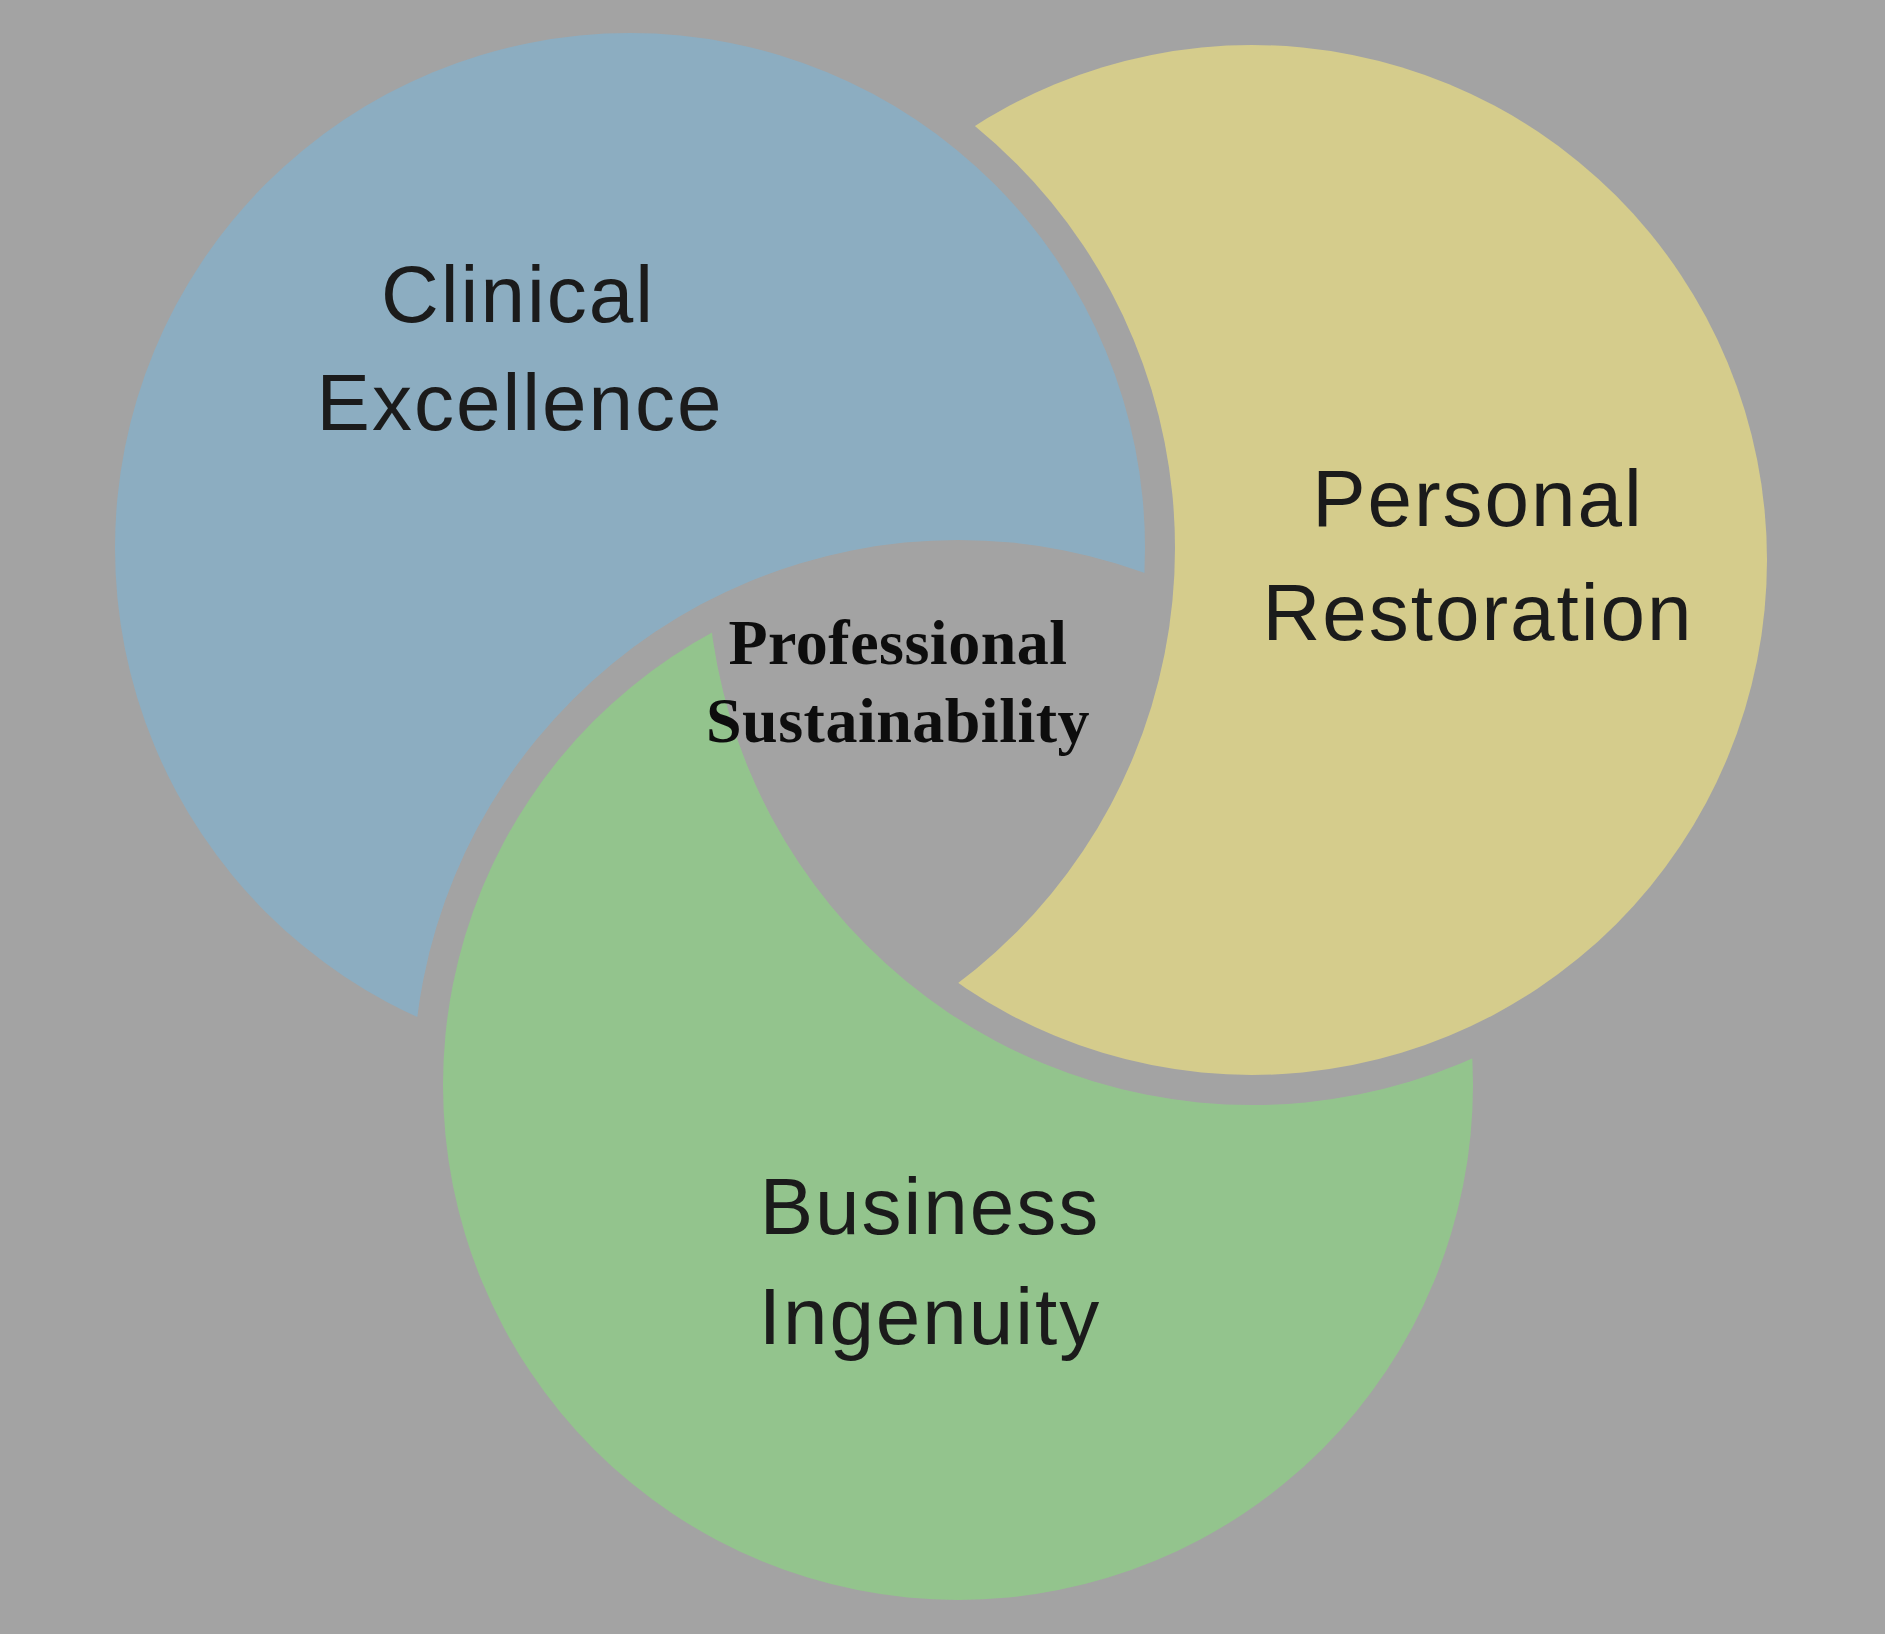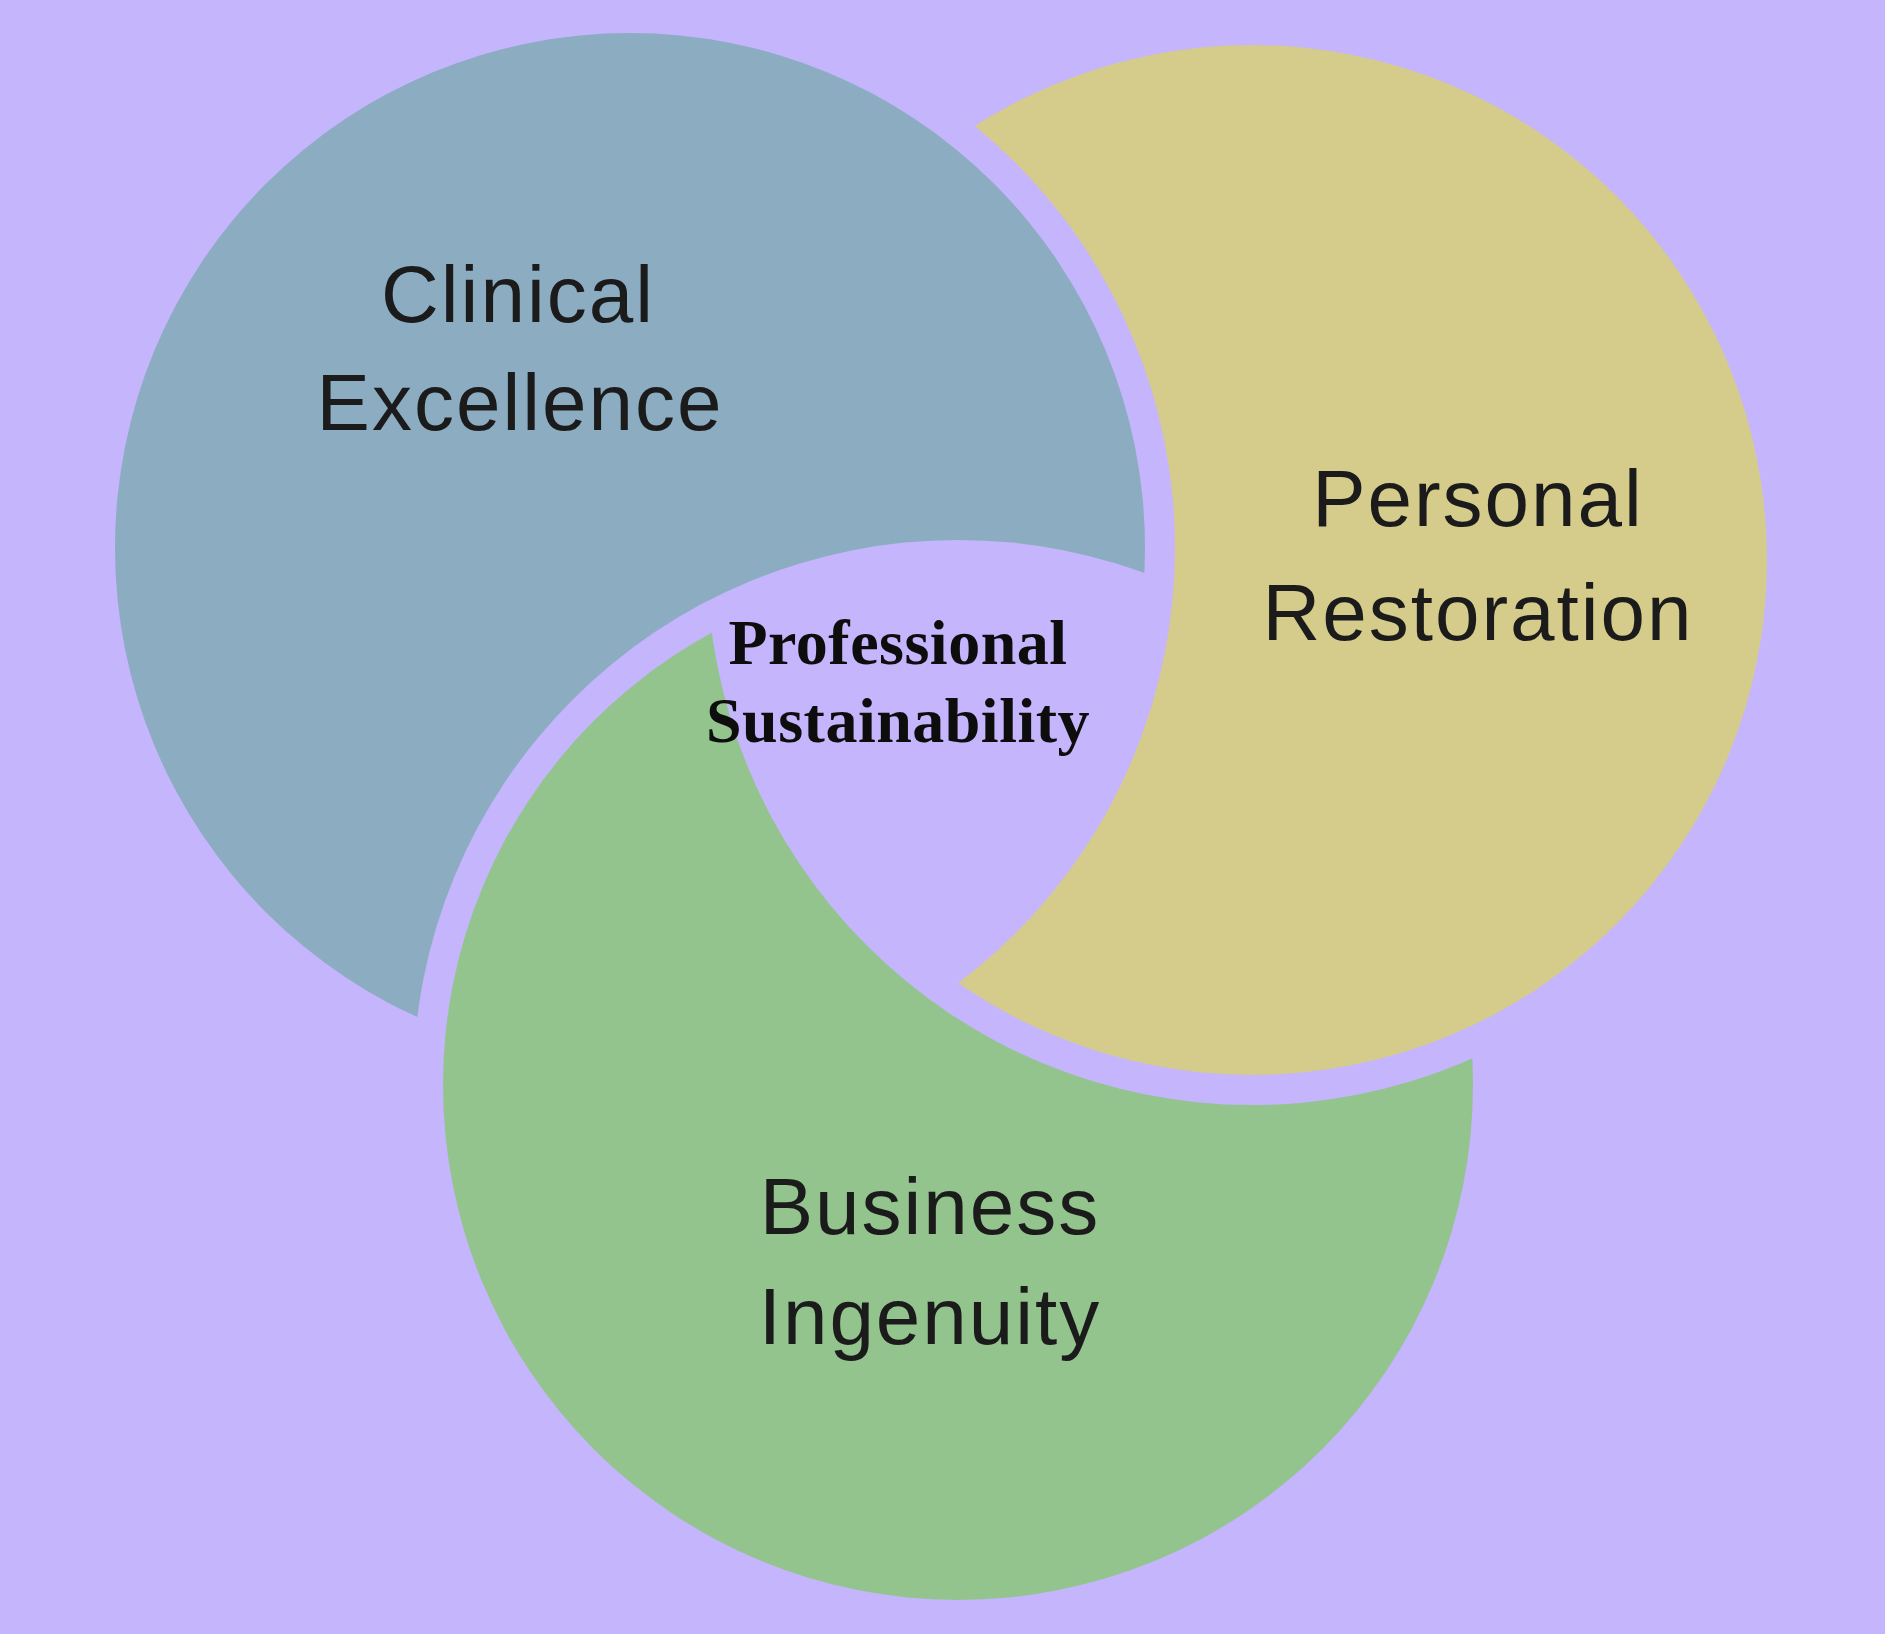--- a/index.html
+++ b/index.html
@@ -7,21 +7,21 @@
     padding: 0;
     background: #ffffff;
     width: 1885px;
     height: 1634px;
     overflow: hidden;
   }
   .stage {
     position: relative;
     width: 1885px;
     height: 1634px;
-    background: #c4b5fd;
+    background: #a3a3a3;
   }
   svg {
     display: block;
     width: 1885px;
     height: 1634px;
   }
   .seg-label {
     font-family: "Liberation Sans", sans-serif;
     font-size: 80px;
     font-weight: 400;

